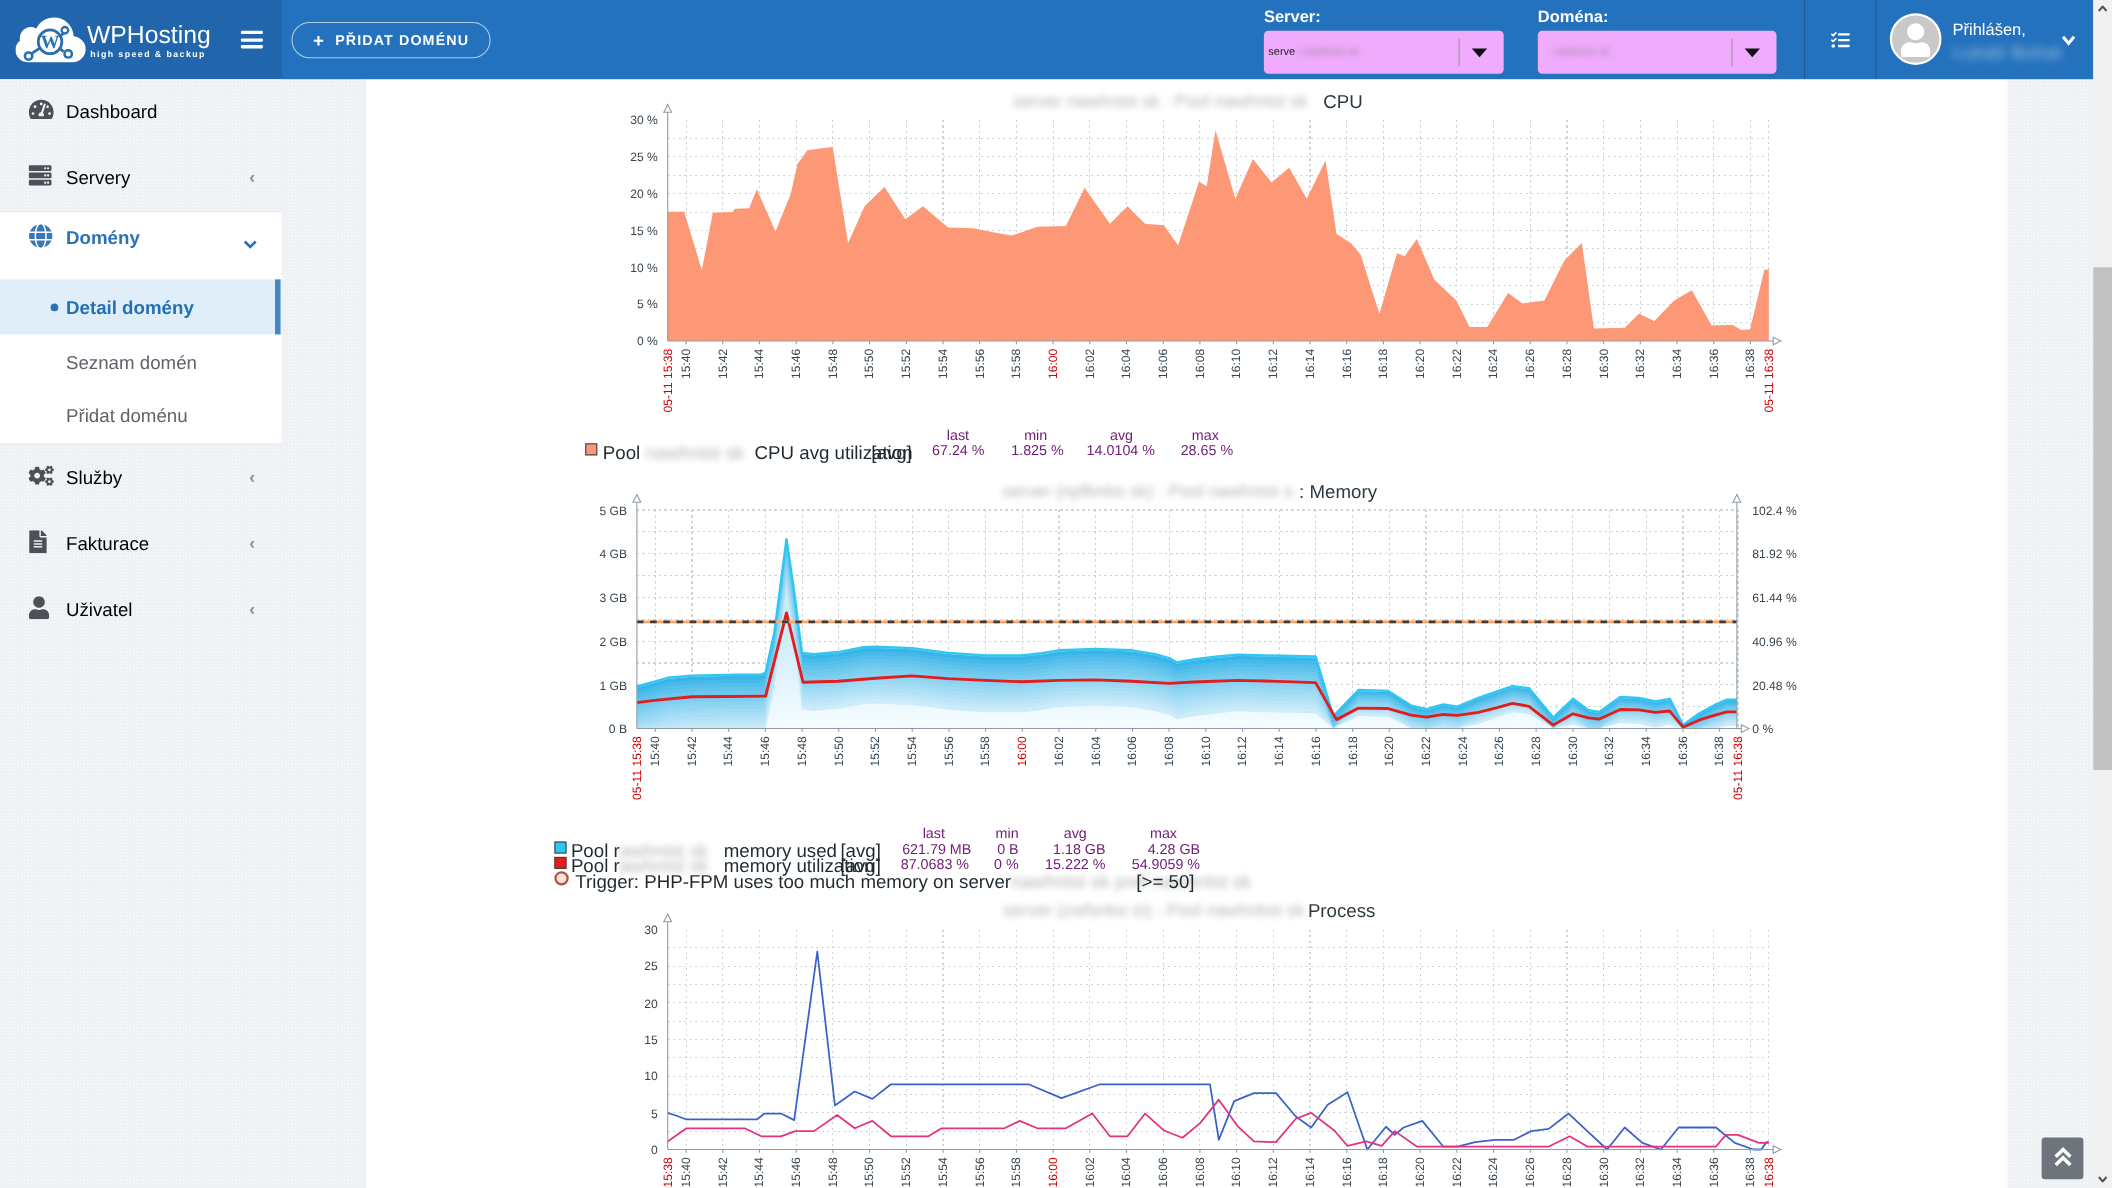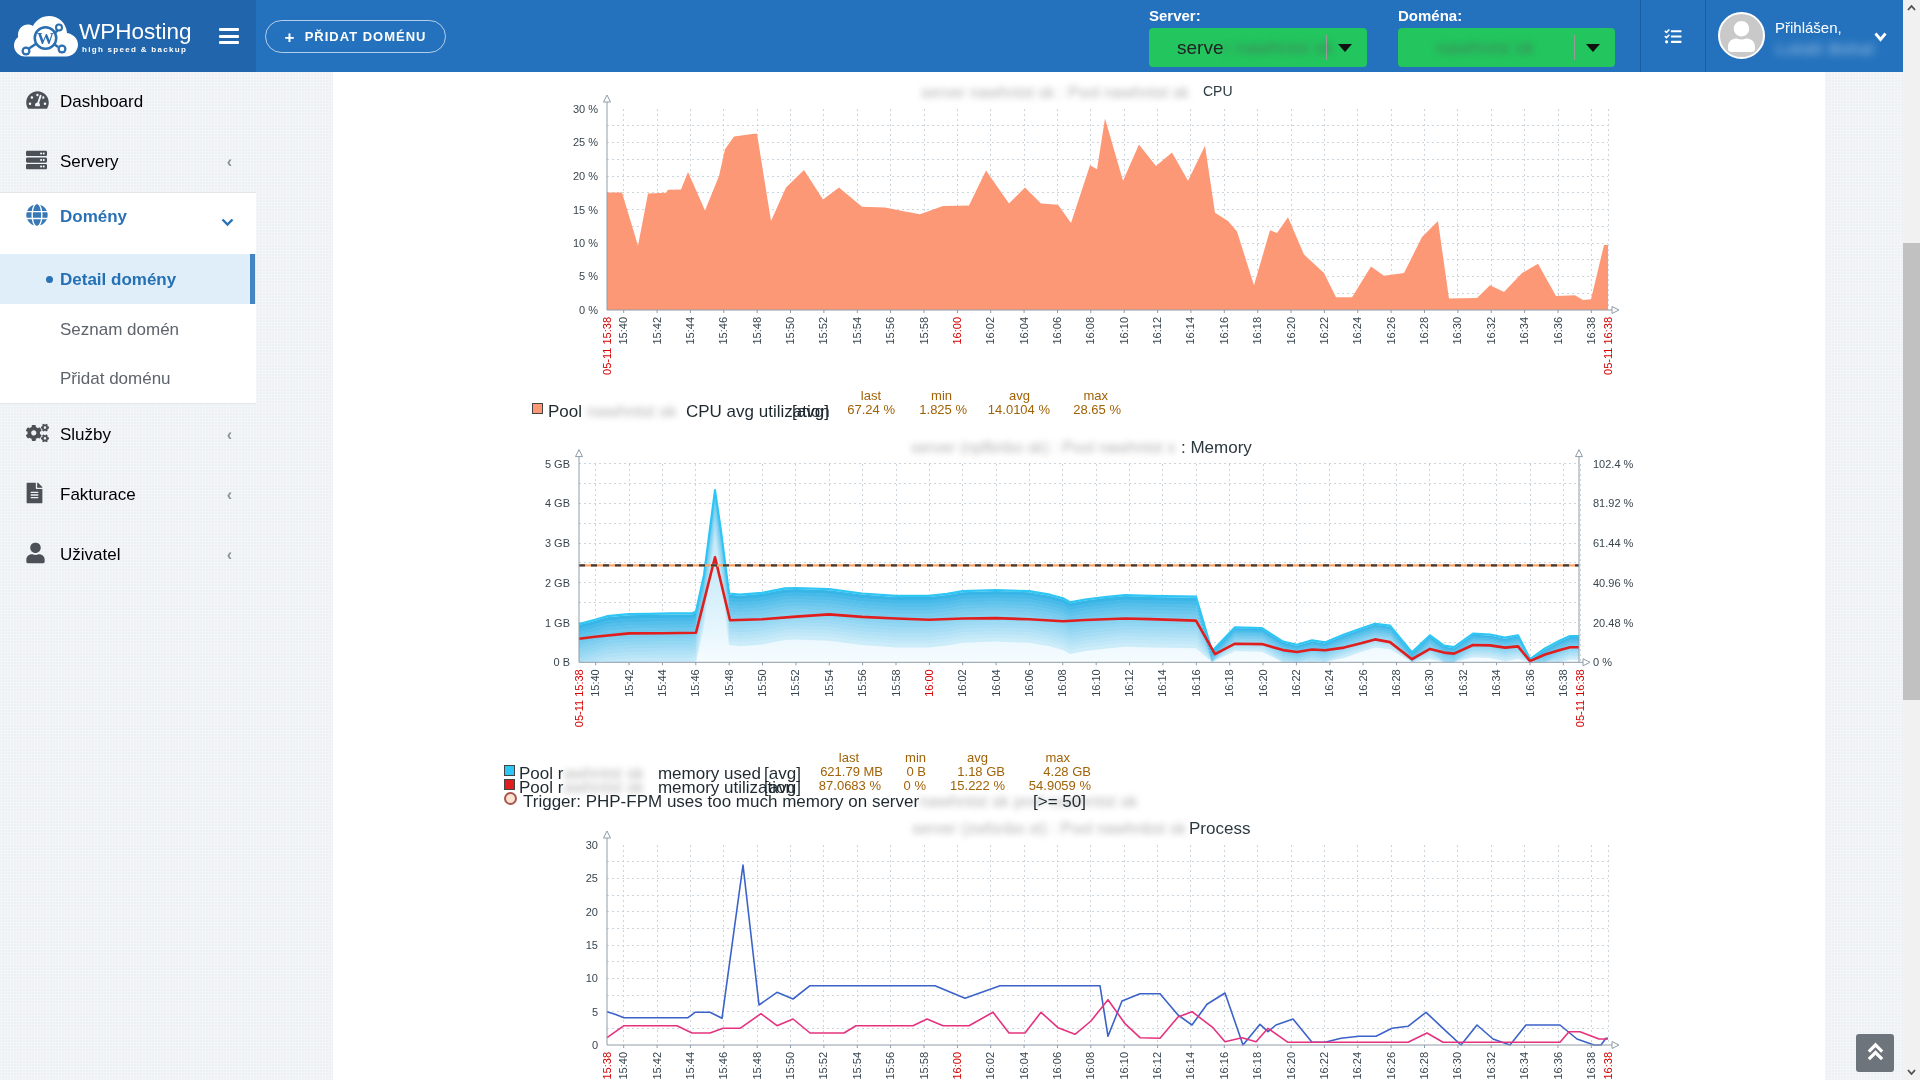--- a/index.html
+++ b/index.html
@@ -2,35 +2,35 @@
 <html><head><meta charset="utf-8"><title>WPHosting</title><style>
 *{margin:0;padding:0;box-sizing:border-box}
 html,body{width:1920px;height:1080px;overflow:hidden;background-color:#eef1f4;background-image:radial-gradient(#f5f7fa 0.9px,transparent 1.1px);background-size:3px 3px;font-family:"Liberation Sans",sans-serif}
 .abs{position:absolute}
 #header{position:absolute;left:0;top:0;width:1903px;height:72px;background:#2472bd}
 #hleft{position:absolute;left:0;top:0;width:256px;height:72px;background:#2166ac}
 .ham{position:absolute;left:219px;top:28px;width:20px}
 .ham div{height:3px;background:#fff;margin-bottom:3.5px;border-radius:1px}
 #addbtn{position:absolute;left:265px;top:20px;width:181px;height:33px;border:1px solid rgba(255,255,255,.65);border-radius:17px;color:#fff;font-size:13px;font-weight:bold;letter-spacing:1px;text-align:center;line-height:31px}
 .hlabel{position:absolute;top:7px;color:#fff;font-size:15px;font-weight:bold}
-.hselect{position:absolute;top:28px;height:39px;background:#22c55e;border-radius:4px;font-size:19px;color:#222;line-height:39px;padding-left:28px}
+.hselect{position:absolute;top:28px;height:39px;background:#f0abfc;border-radius:4px;font-size:10px;color:#222;line-height:39px;padding-left:4px}
 .hselect .sep{position:absolute;right:40px;top:7px;bottom:7px;width:1px;background:#999}
 .hselect .tri{position:absolute;right:15px;top:16px;width:0;height:0;border-left:7px solid transparent;border-right:7px solid transparent;border-top:8px solid #111}
 .vline{position:absolute;top:0;width:1px;height:72px;background:rgba(0,0,0,.18)}
 #avatar{position:absolute;left:1718px;top:12px;width:47px;height:47px;border-radius:50%;background:#c9c9c9;border:2px solid #fff;overflow:hidden}
 #sidebar{position:absolute;left:0;top:72px;width:256px;height:1008px;background-color:#eef1f4;background-image:radial-gradient(#f5f7fa 0.9px,transparent 1.1px);background-size:3px 3px}
 .mi{position:absolute;left:0;width:256px;height:60px}
 .mi .ic{position:absolute;left:26px;top:50%;transform:translateY(-50%)}
 .mi .tx{position:absolute;left:60px;top:50%;transform:translateY(-50%);font-size:17px;color:#000000}
 .mi .ch{position:absolute;right:24px;top:50%;transform:translateY(-50%);color:#8a9299;font-size:16px;font-weight:bold}
 #card{position:absolute;left:333px;top:72px;width:1492px;height:1008px;background:#fff}
 .ctitle{position:absolute;font-size:16px;color:#2c3940;white-space:nowrap}
 .bl{color:#777;filter:blur(3px);opacity:.55}
 .leg{position:absolute;font-size:17px;color:#1f2a30;white-space:nowrap}
-.lr{position:absolute;font-size:13px;color:#a16207;white-space:nowrap;text-align:right}
+.lr{position:absolute;font-size:13px;color:#701a75;white-space:nowrap;text-align:right}
 .sw{position:absolute;width:11px;height:11px;border:1px solid #444}
 #scroll{position:absolute;left:1903px;top:0;width:17px;height:1080px;background:#f1f1f1}
 #thumb{position:absolute;left:1903px;top:243px;width:17px;height:457px;background:#c1c1c1}
 #totop{position:absolute;left:1856px;top:1034px;width:38px;height:38px;background:#6d747c;border-radius:3px;text-align:center}
 </style></head><body>
 
 <div id="card"></div>
 
 <svg class="abs" style="left:0;top:0" width="1920" height="1080" font-family="Liberation Sans, sans-serif" font-size="11">
 <g stroke="#ccd5dc" stroke-dasharray="2,3" shape-rendering="crispEdges">
@@ -148,21 +148,21 @@
     <text transform="translate(1394.6,317.0) rotate(-90)" text-anchor="end" fill="#38454f">16:26</text>
     <text transform="translate(1428.0,317.0) rotate(-90)" text-anchor="end" fill="#38454f">16:28</text>
     <text transform="translate(1461.4,317.0) rotate(-90)" text-anchor="end" fill="#38454f">16:30</text>
     <text transform="translate(1494.7,317.0) rotate(-90)" text-anchor="end" fill="#38454f">16:32</text>
     <text transform="translate(1528.1,317.0) rotate(-90)" text-anchor="end" fill="#38454f">16:34</text>
     <text transform="translate(1561.5,317.0) rotate(-90)" text-anchor="end" fill="#38454f">16:36</text>
     <text transform="translate(1594.8,317.0) rotate(-90)" text-anchor="end" fill="#38454f">16:38</text>
     <text transform="translate(1611.5,317.0) rotate(-90)" text-anchor="end" fill="#d40000">05-11 16:38</text>
 </svg>
 <div class="ctitle bl" style="left:921px;top:84px">server nawhntst sk :  Pool nawhntst sk</div>
-<div class="ctitle" style="left:1203px;top:83px;font-size:14px">CPU</div>
+<div class="ctitle" style="left:1203px;top:83px;font-size:17px">CPU</div>
 <div class="lr" style="left:800px;top:388px;width:81px">last</div>
 <div class="lr" style="left:880px;top:388px;width:72px">min</div>
 <div class="lr" style="left:950px;top:388px;width:80px">avg</div>
 <div class="lr" style="left:1030px;top:388px;width:78px">max</div>
 <div class="sw" style="left:532px;top:403px;background:#fd9876"></div>
 <div class="leg" style="left:548px;top:402px">Pool <span class="bl">nawhntst sk</span>&nbsp; CPU avg utilization</div>
 <div class="leg" style="left:792px;top:402px">[avg]</div>
 <div class="lr" style="left:800px;top:402px;width:95px">67.24 %</div>
 <div class="lr" style="left:880px;top:402px;width:87px">1.825 %</div>
 <div class="lr" style="left:950px;top:402px;width:100px">14.0104 %</div>

